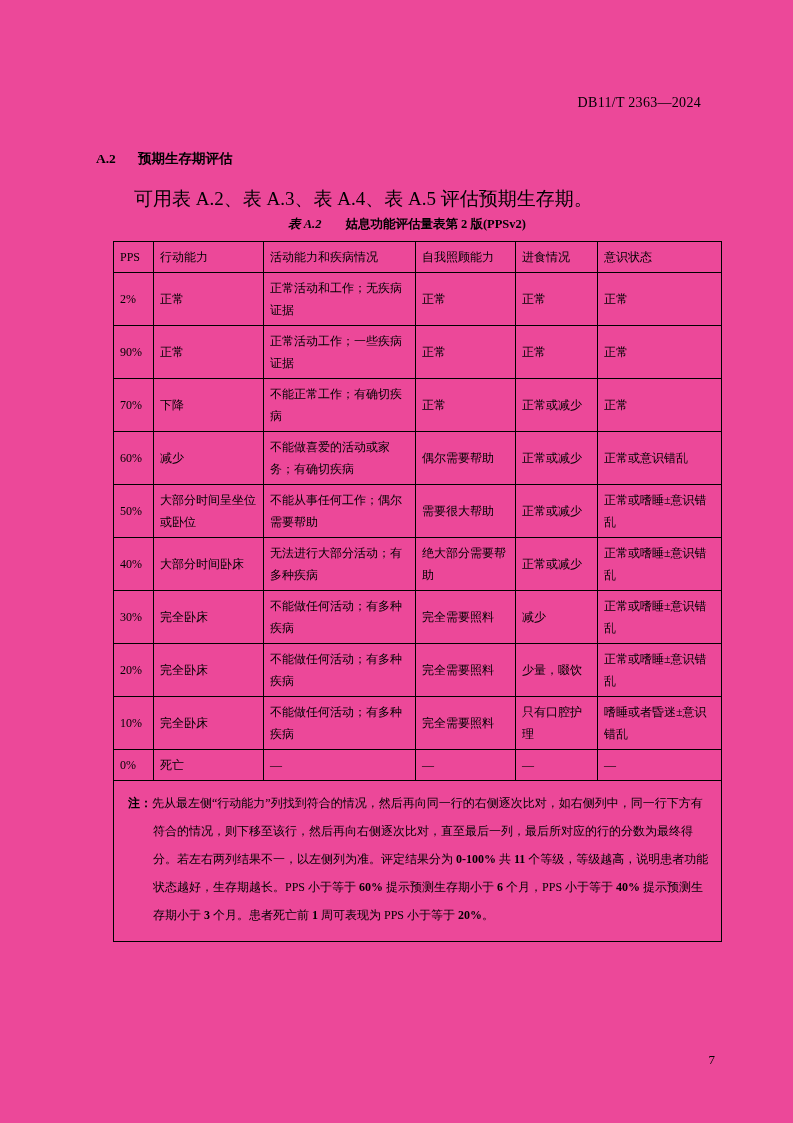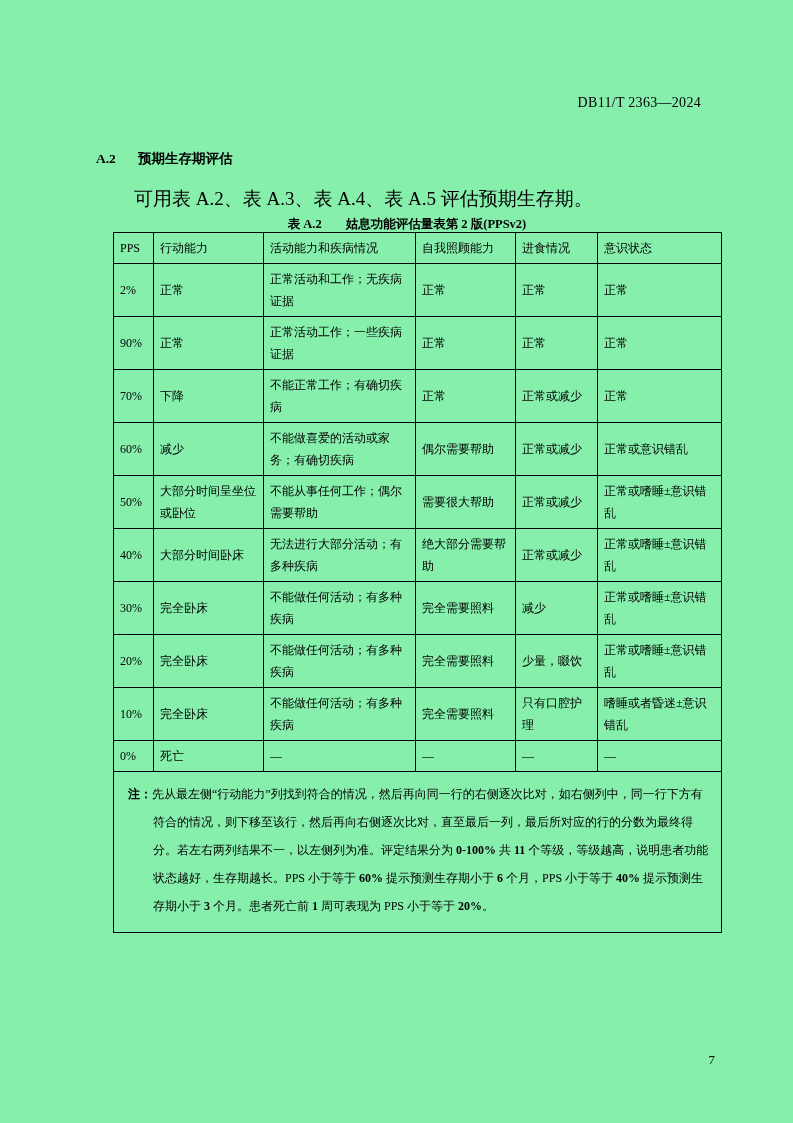--- a/index.html
+++ b/index.html
@@ -5,21 +5,21 @@
   * { margin: 0; padding: 0; box-sizing: border-box; }
   html, body { background: #ffffff; }
   body {
     width: 793px; height: 1123px;
     font-family: "Liberation Serif", "DejaVu Serif", serif;
     color: #000;
   }
   .page {
     position: relative;
     width: 793px; height: 1123px;
-    background: #86efac;
+    background: #ec4899;
     overflow: hidden;
   }
   .doc-code {
     position: absolute;
     top: 95px; right: 92px;
     font-size: 14px;
     letter-spacing: 0.3px;
   }
   .section-heading {
     position: absolute;
@@ -38,24 +38,24 @@
     margin-top: 8px;
   }
   .caption {
     position: absolute;
     top: 216px; left: 96px;
     width: 622px;
     text-align: center;
     font-size: 12.5px;
     font-weight: bold;
   }
-  .cap-label { margin-right: 24px; }
+  .cap-label { margin-right: 24px; font-style: italic; }
   table.pps-table {
     position: absolute;
-    top: 232px; left: 113px;
+    top: 241px; left: 113px;
     width: 608px;
     border-collapse: collapse;
     table-layout: fixed;
     font-size: 12px;
   }
   .pps-table th, .pps-table td {
     border: 1px solid #000;
     padding: 4px 6px;
     text-align: left;
     vertical-align: middle;

